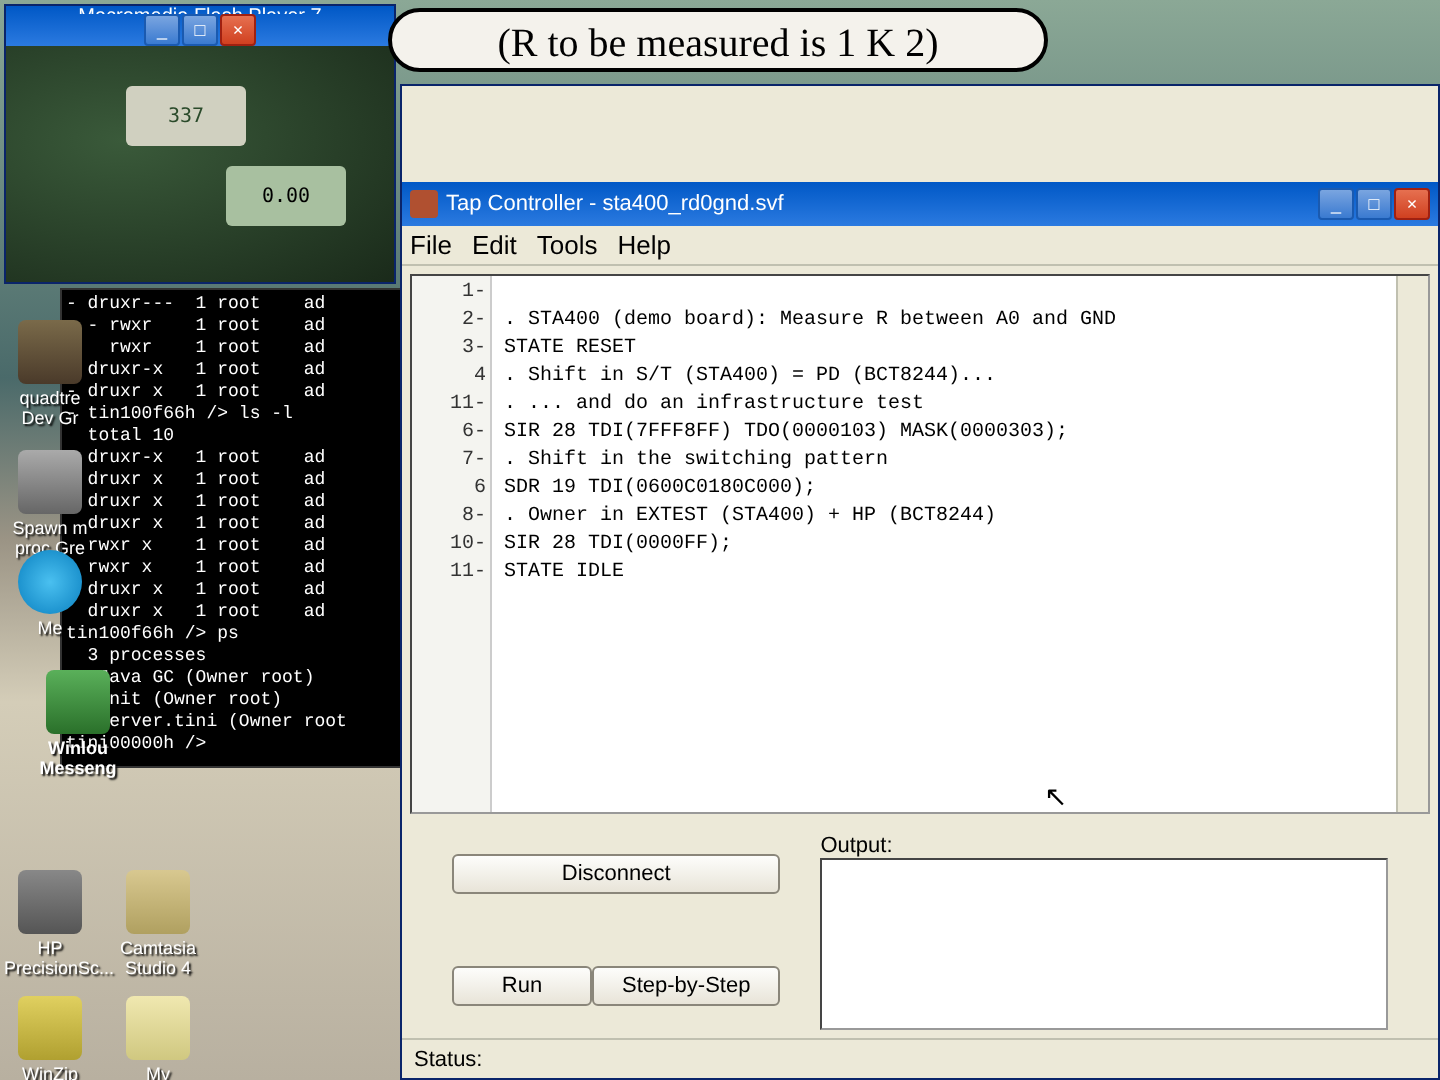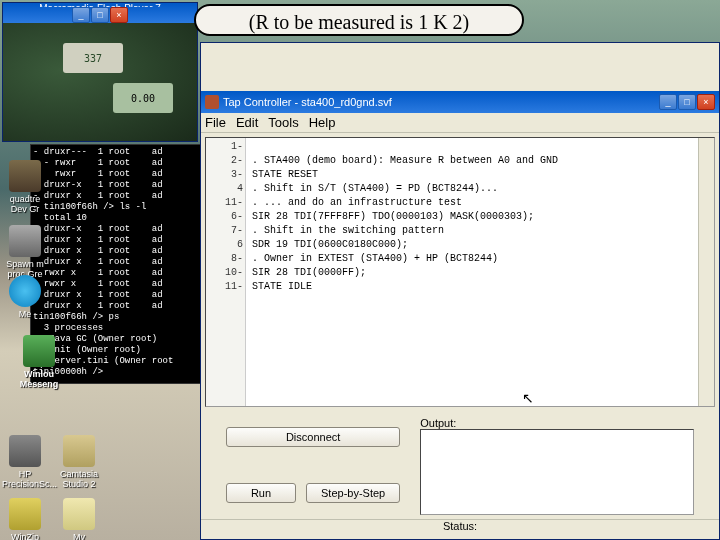--- a/index.html
+++ b/index.html
@@ -44,21 +44,21 @@
   .menubar { height: 20px; background: #ece9d8; display: flex; align-items: center; padding: 0 4px; gap: 10px; font-size: 13px; border-bottom: 1px solid #c0c0b0; }
   .menubar span { cursor: pointer; }
   .editor-area { display: flex; height: 270px; background: #fff; border: 1px inset #999; margin: 4px; }
   .gutter { width: 40px; background: #f4f4f0; border-right: 1px solid #ccc; font-family: 'Courier New', monospace; font-size: 10px; line-height: 14px; padding: 2px; color: #333; text-align: right; }
   .code { flex: 1; font-family: 'Courier New', monospace; font-size: 10px; line-height: 14px; padding: 2px 6px; white-space: pre; overflow: hidden; }
   .scrollbar-v { width: 16px; background: #ece9d8; border-left: 1px solid #c0c0b0; }
   .btn { background: linear-gradient(to bottom, #fdfdfb, #e8e4d8); border: 1px solid #8a867a; border-radius: 3px; padding: 3px 14px; font-size: 11px; cursor: pointer; min-width: 70px; text-align: center; }
   .output-label { font-size: 11px; margin: 2px 0; }
   .output-box { height: 86px; background: #fff; border: 1px inset #999; margin-left: 150px; margin-top:-2px;}
   .btn-col { display: flex; flex-direction: column; gap: 8px; }
-  .statusbar { position: absolute; bottom: 0; left: 0; right: 0; height: 20px; background: #ece9d8; border-top: 1px solid #c0c0b0; display: flex; align-items: center; padding: 0 6px; font-size: 11px; flex-direction: column; }
+  .statusbar { position: absolute; bottom: 0; left: 0; right: 0; height: 20px; background: #ece9d8; border-top: 1px solid #c0c0b0; display: flex; align-items: center; padding: 0 6px; font-size: 11px; }
   .statusbar .spacer { flex: 1; }
   
   .cursor-img { position: absolute; top: 390px; left: 522px; font-size: 14px; color: #000; z-index: 20; }
 </style>
 </head>
 <body>
 
 <div class="desktop"></div>
 
 <div class="flash-win">
@@ -105,21 +105,21 @@
 <div class="dicon i-quadtree"><div class="ico"></div><span>quadtre
 Dev Gr</span></div>
 <div class="dicon i-spawn"><div class="ico"></div><span>Spawn m
 proc Gre</span></div>
 <div class="dicon i-skype"><div class="ico"></div><span>Me</span></div>
 <div class="dicon i-winlog"><div class="ico"></div><span>Winlou
 Messeng</span></div>
 <div class="dicon i-hp"><div class="ico"></div><span>HP
 PrecisionSc...</span></div>
 <div class="dicon i-cat"><div class="ico"></div><span>Camtasia
-Studio 2</span></div>
+Studio 4</span></div>
 <div class="dicon i-winzip"><div class="ico"></div><span>WinZip</span></div>
 <div class="dicon i-docs"><div class="ico"></div><span>My Documents</span></div>
 
 <div class="main-win">
   <div class="main-title">
     <div class="ticon"></div>
     <span style="flex:1">Tap Controller - sta400_rd0gnd.svf</span>
     <div class="win-btns">
       <div class="win-btn">_</div>
       <div class="win-btn">□</div>
@@ -158,21 +158,21 @@
 <span>SIR 28 TDI(0000FF);</span>
 <span>STATE IDLE</span>
     </div>
     <div class="scrollbar-v"></div>
   </div>
 
   <div style="display:flex; padding:4px 25px; gap:20px;align-items:center;">
     <div class="btn-col">
       <div class="btn">Disconnect</div>
       <div style="height:20px"></div>
-      <div style="display:flex; gap:10px;">
+      <div style="display:flex; ">
         <div class="btn">Run</div>
         <div class="btn">Step-by-Step</div>
       </div>
     </div>
     <div style="flex:1">
       <div class="output-label">Output:</div>
       <div class="output-box" style="margin-left:0;"></div>
     </div>
   </div>
 

